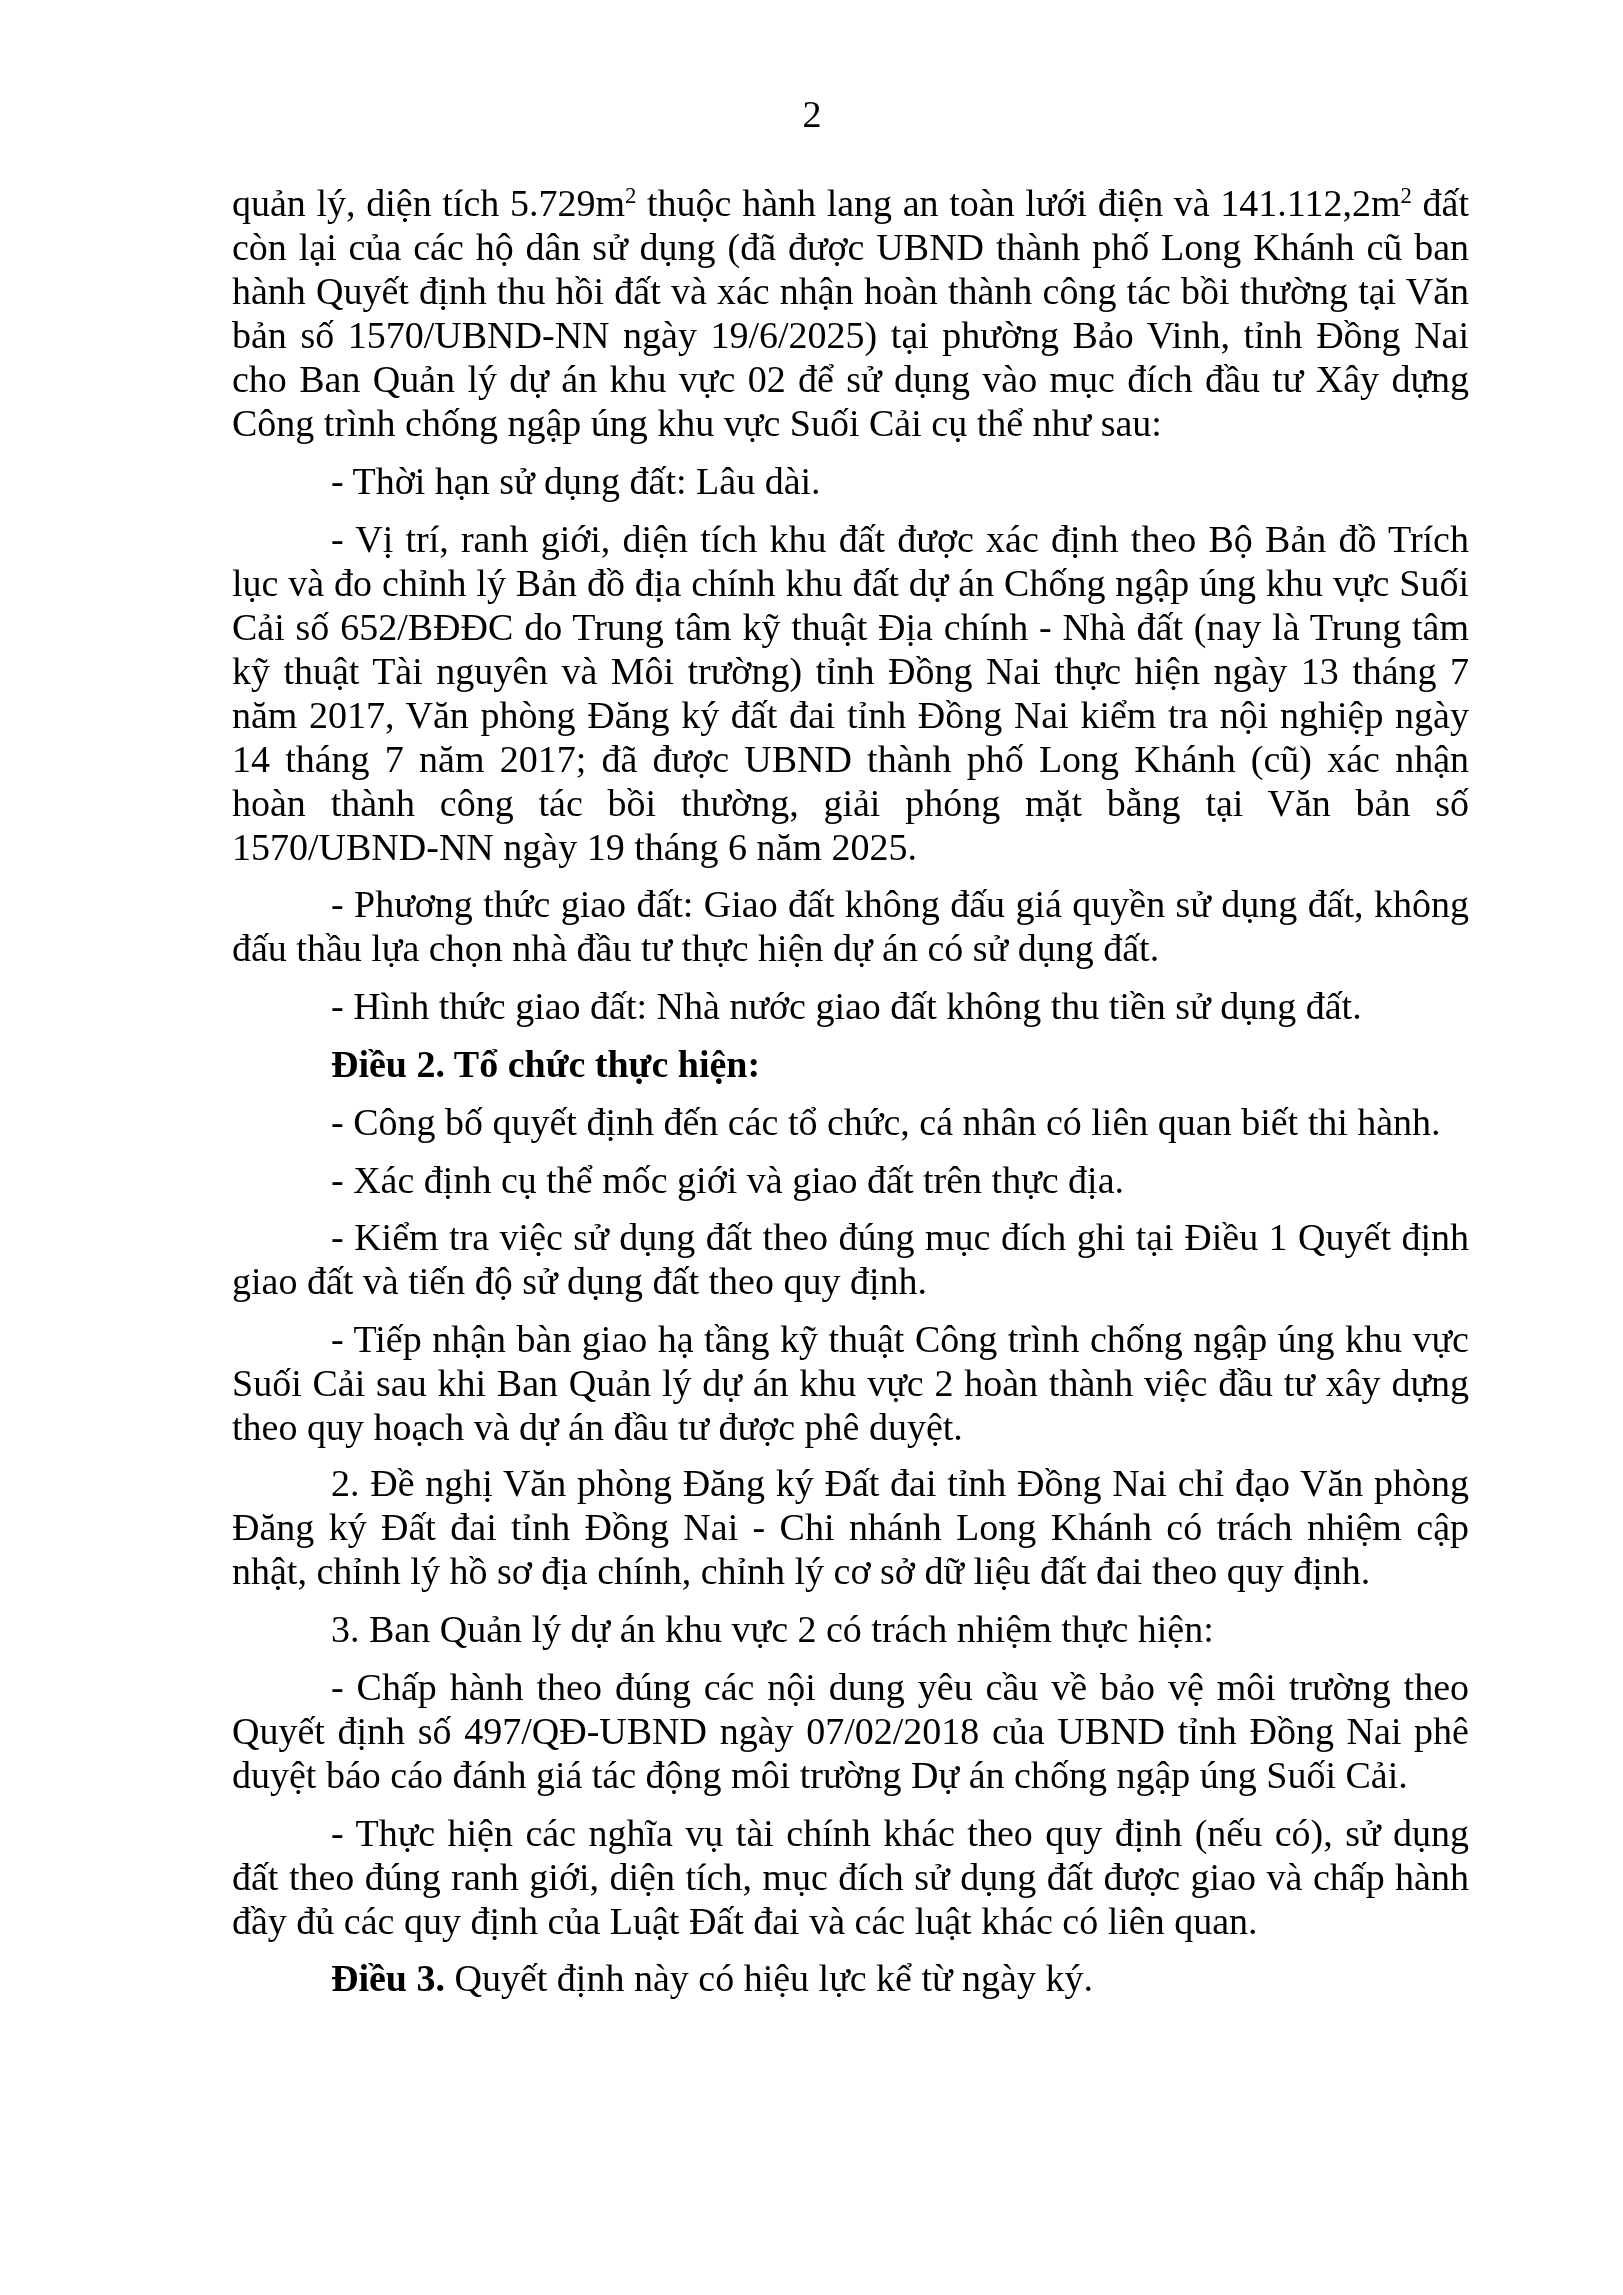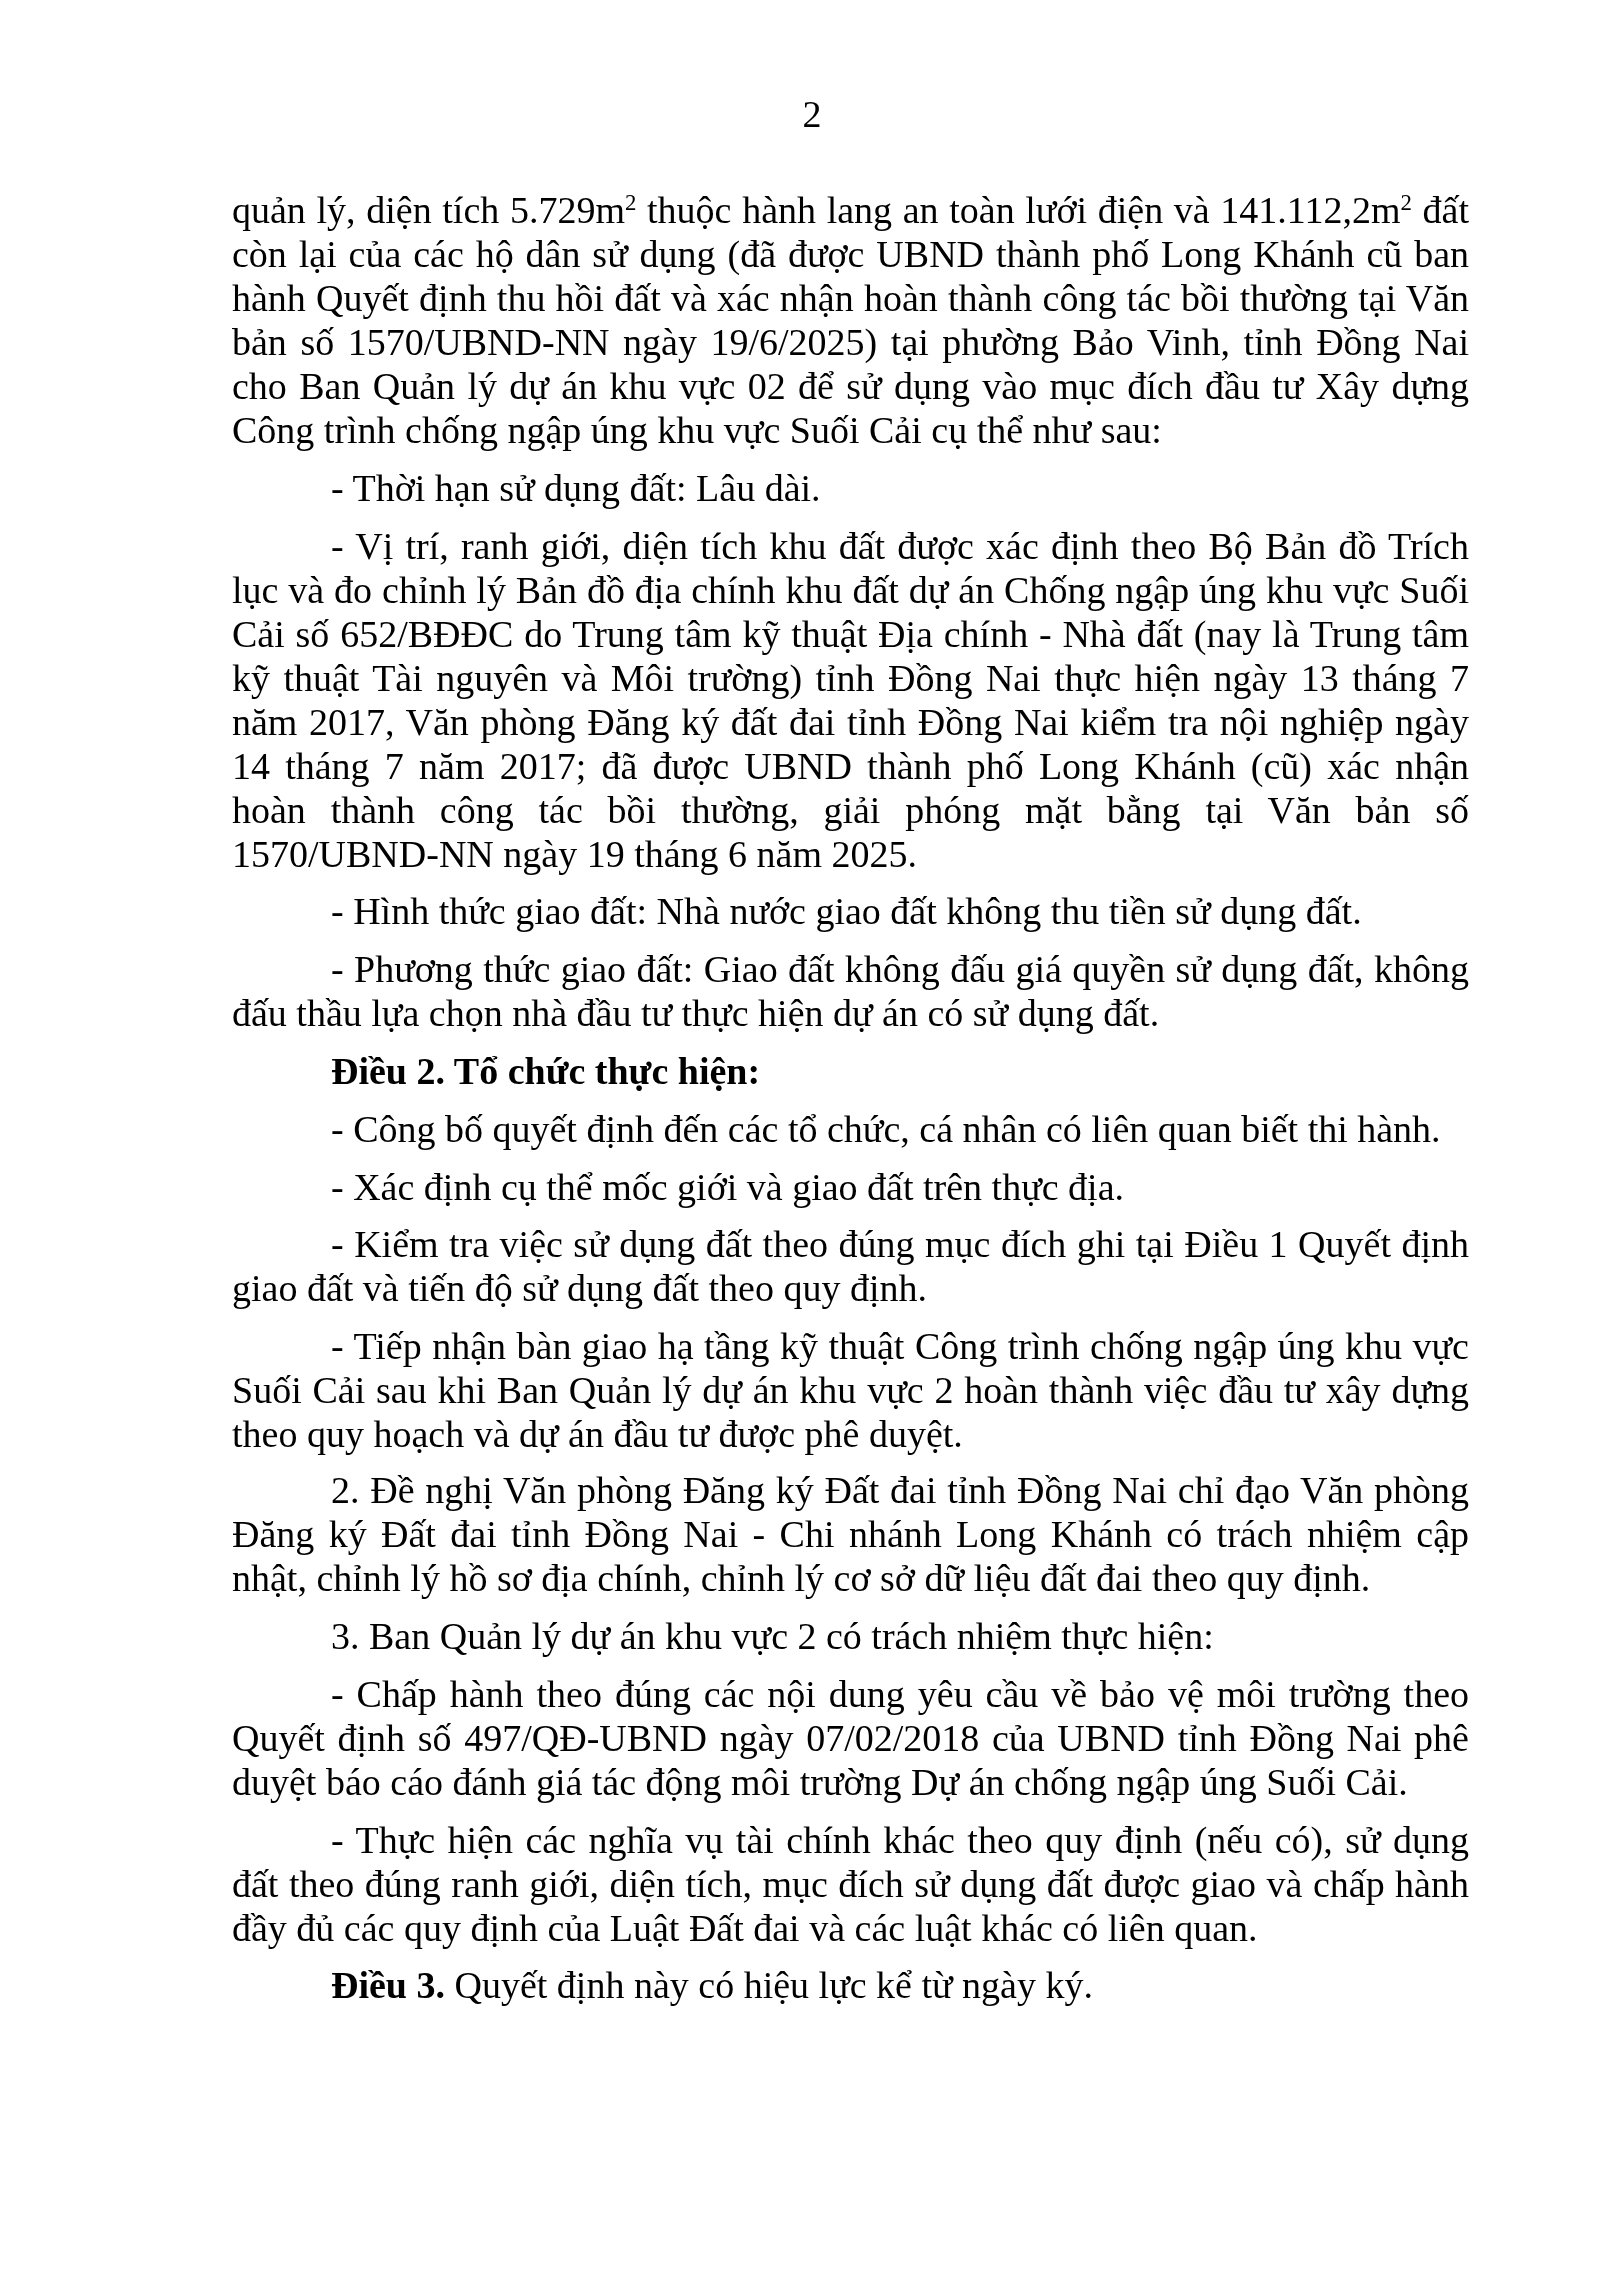--- a/index.html
+++ b/index.html
@@ -30,21 +30,21 @@
     top: 181px;
     left: 232px;
     width: 1237px;
   }
   .para {
     margin: 13.8px 0 0 0;
     padding: 0;
     text-align: justify;
     line-height: 44px;
   }
-  .para:first-child { margin-top: 7px; }
+  .para:first-child { margin-top: 0; }
   .para.indent { text-indent: 99px; }
   .para.tight { margin-top: 12px; }
   .bold { font-weight: bold; }
   .italic { }
   .sup {
     font-size: 60%;
     vertical-align: baseline;
     position: relative;
     top: -0.55em;
     line-height: 0;
@@ -52,22 +52,22 @@
 </style>
 </head>
 <body>
 
 <div class="page">
   <div class="page-number">2</div>
   <div class="doc-body">
       <p class="para"><span class="">quản lý, diện tích 5.729m</span><span class="sup">2</span><span class=""> thuộc hành lang an toàn lưới điện và 141.112,2m</span><span class="sup">2</span><span class=""> đất còn lại của các hộ dân sử dụng (đã được UBND thành phố Long Khánh cũ ban hành Quyết định thu hồi đất và xác nhận hoàn thành công tác bồi thường tại Văn bản số 1570/UBND-NN ngày 19/6/2025) tại phường Bảo Vinh, tỉnh Đồng Nai cho Ban Quản lý dự án khu vực 02 để sử dụng vào mục đích đầu tư Xây dựng Công trình chống ngập úng khu vực Suối Cải cụ thể như sau:</span></p>
       <p class="para indent"><span class="">- Thời hạn sử dụng đất: Lâu dài.</span></p>
       <p class="para indent"><span class="">- Vị trí, ranh giới, diện tích khu đất được xác định theo Bộ Bản đồ Trích lục và đo chỉnh lý Bản đồ địa chính khu đất dự án Chống ngập úng khu vực Suối Cải số 652/BĐĐC do Trung tâm kỹ thuật Địa chính - Nhà đất (nay là Trung tâm kỹ thuật Tài nguyên và Môi trường) tỉnh Đồng Nai thực hiện ngày 13 tháng 7 năm 2017, Văn phòng Đăng ký đất đai tỉnh Đồng Nai kiểm tra nội nghiệp ngày 14 tháng 7 năm 2017; đã được UBND thành phố Long Khánh (cũ) xác nhận hoàn thành công tác bồi thường, giải phóng mặt bằng tại Văn bản số 1570/UBND-NN ngày 19 tháng 6 năm 2025.</span></p>
+      <p class="para indent"><span class="">- Phương thức giao đất: Giao đất không đấu giá quyền sử dụng đất, không đấu thầu lựa chọn nhà đầu tư thực hiện dự án có sử dụng đất.</span></p>
       <p class="para indent"><span class="">- Hình thức giao đất: Nhà nước giao đất không thu tiền sử dụng đất.</span></p>
-      <p class="para indent"><span class="">- Phương thức giao đất: Giao đất không đấu giá quyền sử dụng đất, không đấu thầu lựa chọn nhà đầu tư thực hiện dự án có sử dụng đất.</span></p>
       <p class="para indent"><span class="bold ">Điều 2. Tổ chức thực hiện:</span></p>
       <p class="para indent"><span class="">- Công bố quyết định đến các tổ chức, cá nhân có liên quan biết thi hành.</span></p>
       <p class="para indent"><span class="">- Xác định cụ thể mốc giới và giao đất trên thực địa.</span></p>
       <p class="para indent"><span class="">- Kiểm tra việc sử dụng đất theo đúng mục đích ghi tại Điều 1 Quyết định giao đất và tiến độ sử dụng đất theo quy định.</span></p>
       <p class="para indent"><span class="">- Tiếp nhận bàn giao hạ tầng kỹ thuật Công trình chống ngập úng khu vực Suối Cải sau khi Ban Quản lý dự án khu vực 2 hoàn thành việc đầu tư xây dựng theo quy hoạch và dự án đầu tư được phê duyệt.</span></p>
       <p class="para indent tight"><span class="">2. Đề nghị Văn phòng Đăng ký Đất đai tỉnh Đồng Nai chỉ đạo Văn phòng Đăng ký Đất đai tỉnh Đồng Nai - Chi nhánh Long Khánh có trách nhiệm cập nhật, chỉnh lý hồ sơ địa chính, chỉnh lý cơ sở dữ liệu đất đai theo quy định.</span></p>
       <p class="para indent"><span class="">3. Ban Quản lý dự án khu vực 2 có trách nhiệm thực hiện:</span></p>
       <p class="para indent"><span class="">- Chấp hành theo đúng các nội dung yêu cầu về bảo vệ môi trường theo Quyết định số 497/QĐ-UBND ngày 07/02/2018 của UBND tỉnh Đồng Nai phê duyệt báo cáo đánh giá tác động môi trường Dự án chống ngập úng Suối Cải.</span></p>
       <p class="para indent"><span class="">- Thực hiện các nghĩa vụ tài chính khác theo quy định </span><span class="italic ">(nếu có),</span><span class=""> sử dụng đất theo đúng ranh giới, diện tích, mục đích sử dụng đất được giao và chấp hành đầy đủ các quy định của Luật Đất đai và các luật khác có liên quan.</span></p>
       <p class="para indent"><span class="bold ">Điều 3.</span><span class=""> Quyết định này có hiệu lực kể từ ngày ký.</span></p>

